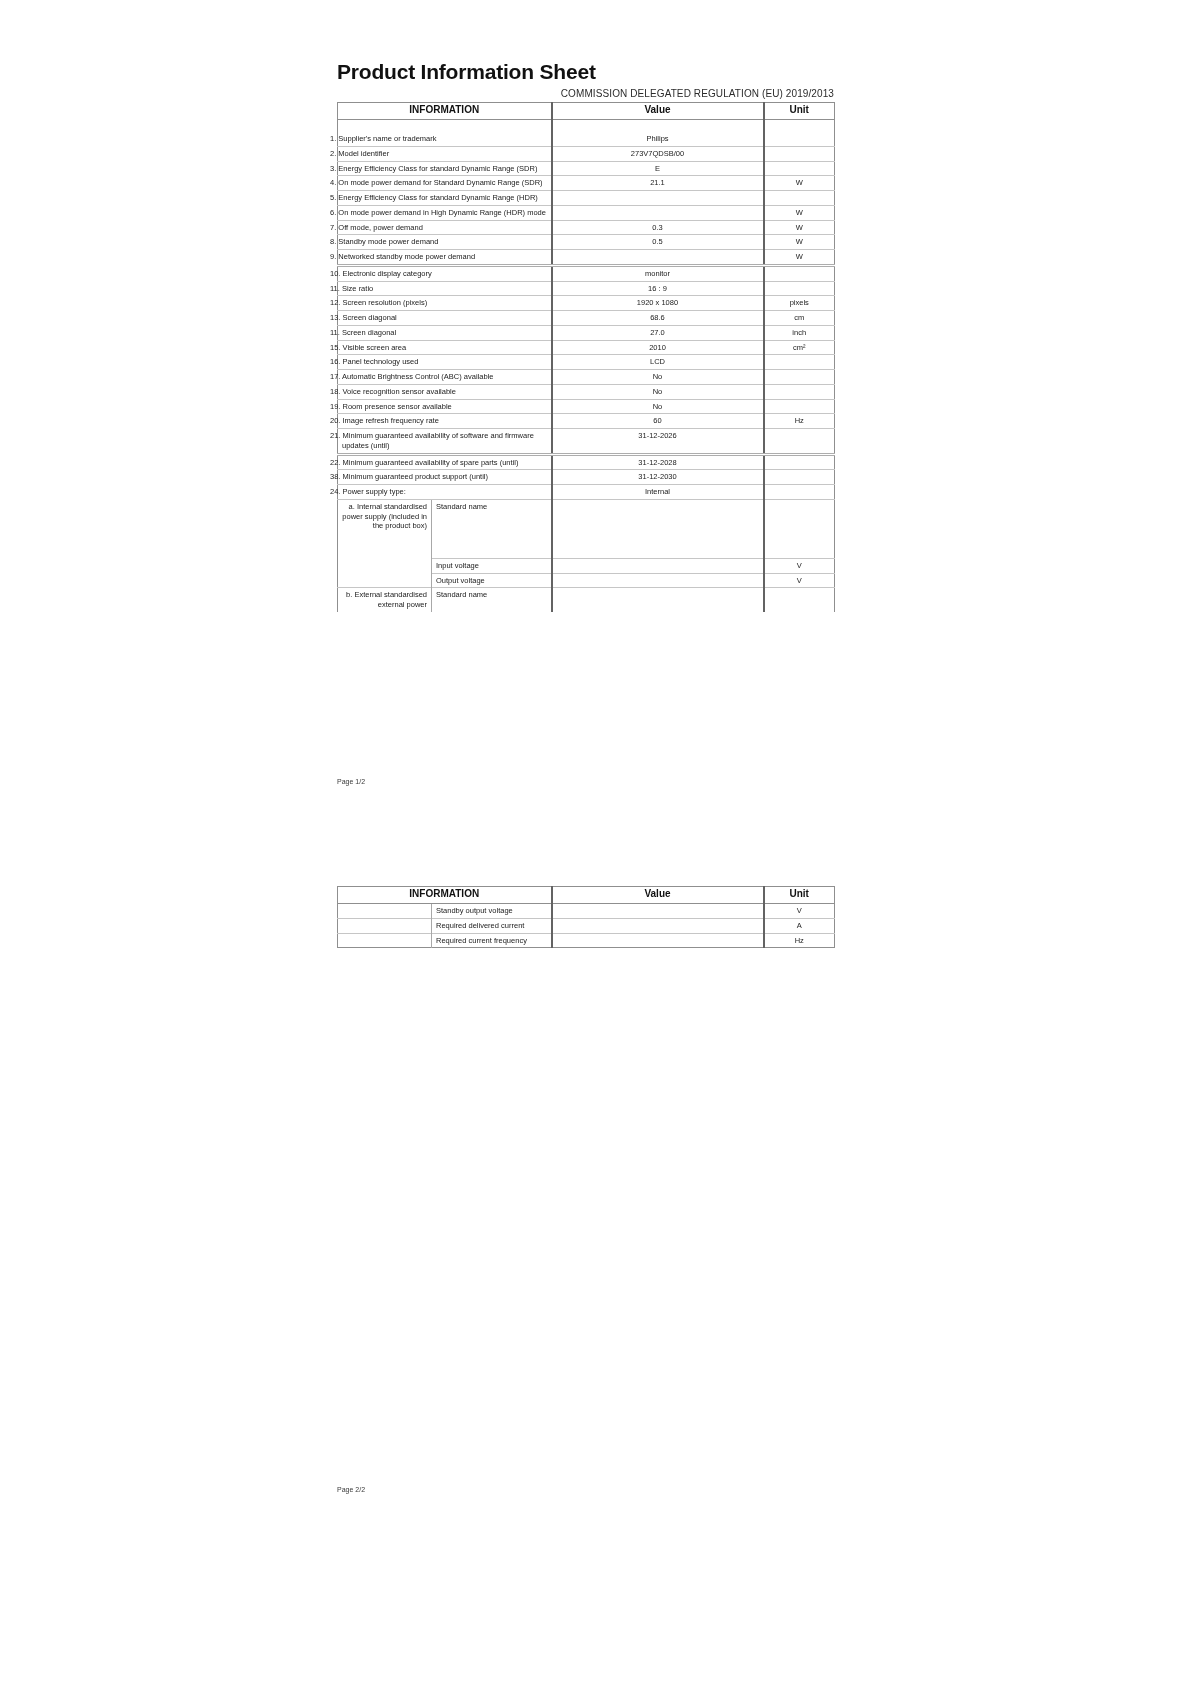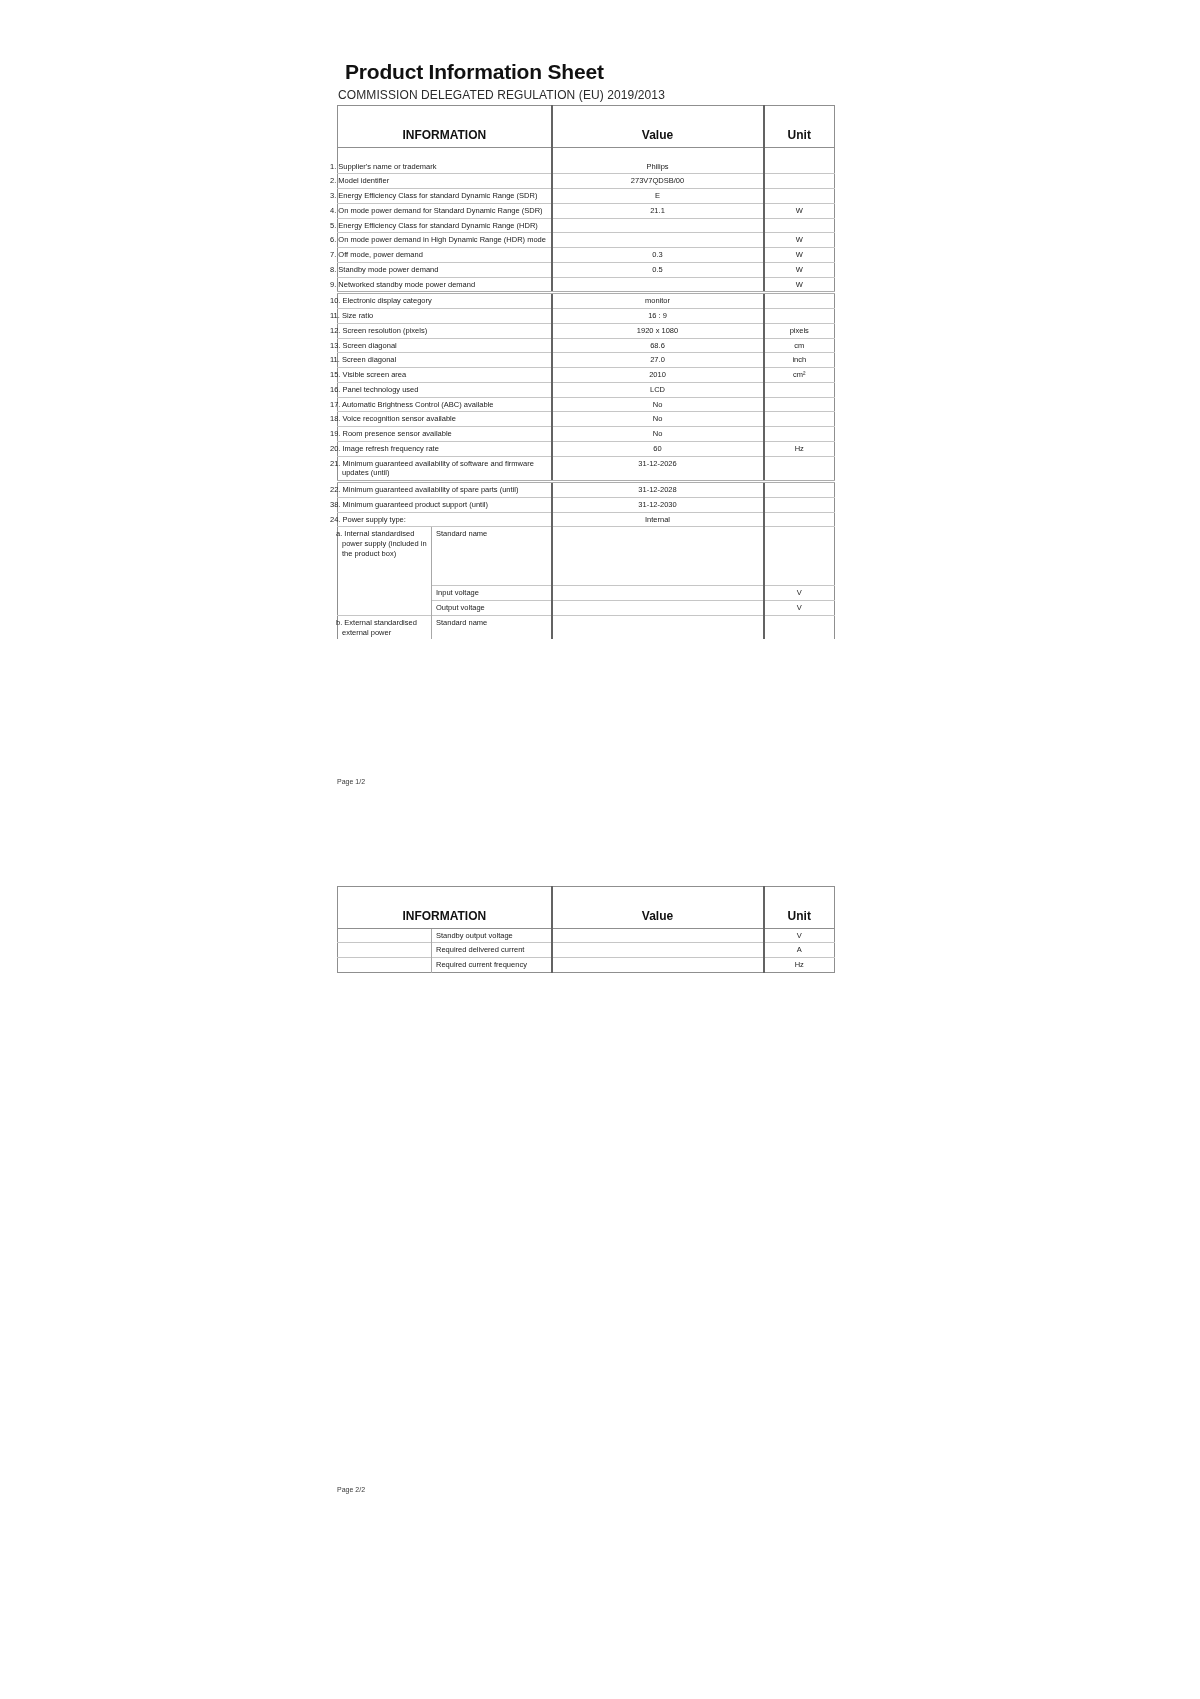--- a/index.html
+++ b/index.html
@@ -4,36 +4,36 @@
 <style>
   html,body{margin:0;padding:0;}
   body{
     width:1200px;height:1699px;position:relative;overflow:hidden;
     background:#ffffff;
     font-family:"Liberation Sans", sans-serif;
     color:#1c1c1c;
     -webkit-font-smoothing:antialiased;
   }
   #doc{position:absolute;left:337px;top:60px;width:497px;}
-  .title{font-size:21px;font-weight:bold;color:#111;margin:0 0 4px 8px;letter-spacing:-0.2px;}
-  .subtitle{font-size:12px;color:#2b2b2b;margin:0 0 3px 1px;letter-spacing:0.1px;}
+  .title{font-size:21px;font-weight:bold;color:#111;margin:0 0 4px 0;letter-spacing:-0.2px;}
+  .subtitle{font-size:10px;color:#2b2b2b;margin:0 0 3px 1px;letter-spacing:0.1px;text-align:right;}
 
   table.pis{border-collapse:collapse;table-layout:fixed;width:497px;
     border:1px solid #8f8f8f;font-size:7.5px;line-height:1.3;color:#222;}
   table.pis.t-cut{border-bottom:none;}
   table.pis th{
-    font-size:12px;font-weight:bold;text-align:center;padding:22px 2px 3px 2px;
+    font-size:10px;font-weight:bold;text-align:center;padding:0 2px 3px 2px;
     border-bottom:1px solid #8f8f8f;color:#111;
   }
   table.pis td{
     border-top:1px solid #c6c6c6;padding:2px 4px;vertical-align:top;
   }
   table.pis tr:first-child td{border-top:none;}
   td.c-info{padding-left:26px;text-indent:-12px;}
-  td.c-subL{padding-left:18px;text-indent:-6px;}
+  td.c-subL{padding-left:18px;text-indent:-6px;text-align:right;}
   td.c-subR{border-left:1px solid #a8a8a8;margin-left:6px;}
   td.c-val{border-left:2px solid #636363;text-align:center;}
   td.c-unit{border-left:2px solid #636363;text-align:center;}
   th.h-val{border-left:2px solid #636363;}
   th.h-unit{border-left:2px solid #636363;}
   tr.row-first td{padding-top:14px;}
   tr.row-sep td{border-top:3px double #adadad;}
   tr.row-tall td{height:54px;}
   tr.row-cut td{border-bottom:none;}
   .page-label{position:absolute;font-size:7px;color:#3a3a3a;}

